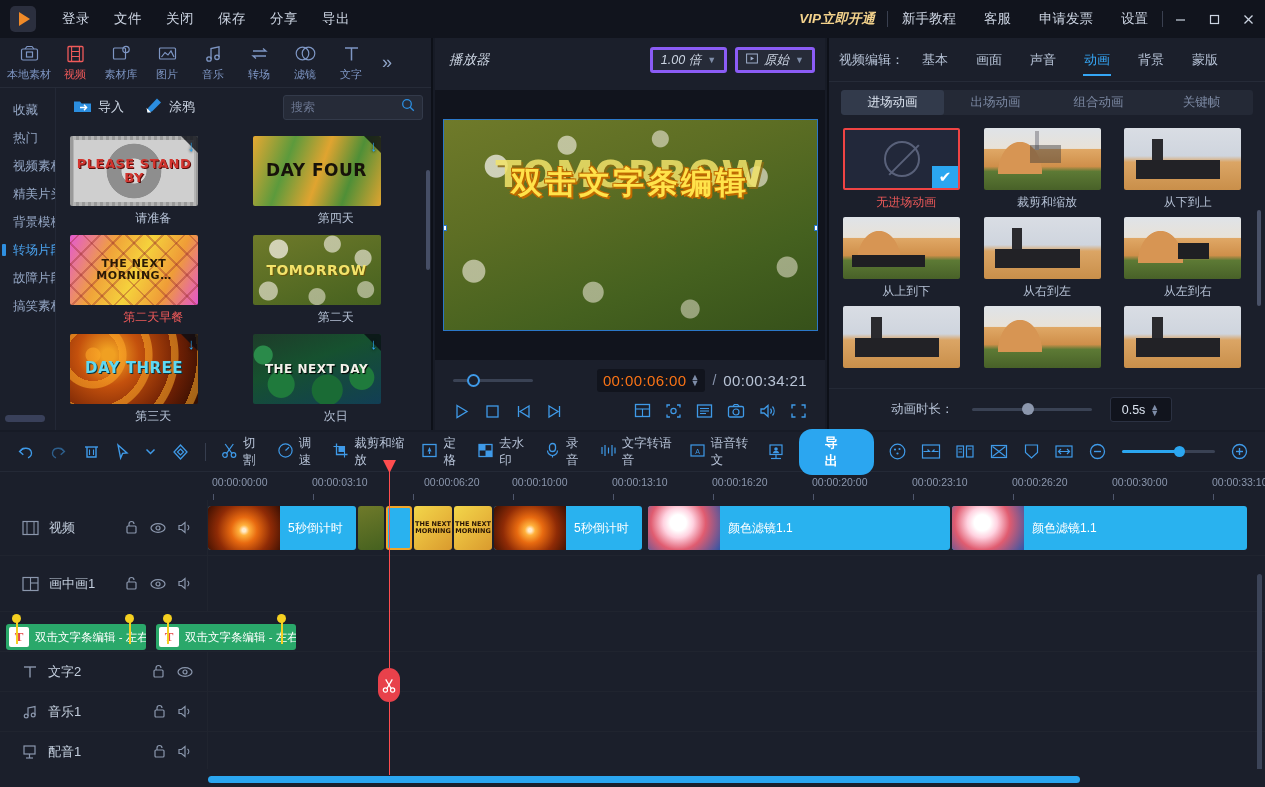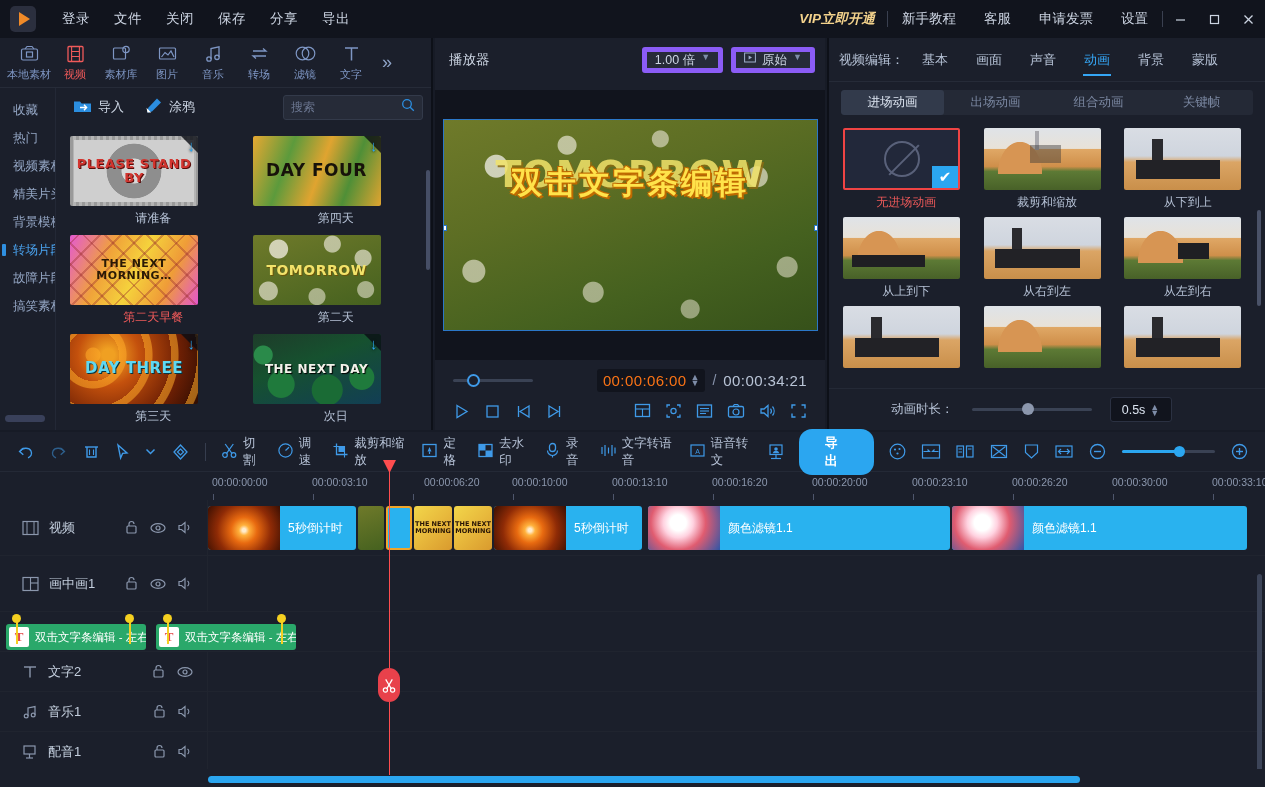--- a/index.html
+++ b/index.html
@@ -121,26 +121,26 @@
   .grid-scroll {
     position:absolute; right:3px; top:44px; width:4px; height:100px;
     background:#464e66; border-radius:3px;
   }
 
   
   .player {
     position:absolute; left:435px; top:0; width:390px; height:392px;
     background:#1b1f2b;
   }
-  .pl-head { height:44px; display:flex; align-items:center; padding:0 10px; }
+  .pl-head { height:44px; display:flex; align-items:center; padding:0 10px;font-style:italic; }
   .pl-title { font-size:13.5px; color:#cdd6e4; margin-left:4px; }
   .pl-sel {
     height:26px; background:#262b38; border-radius:3px; display:flex;
-    align-items:flex-start; gap:6px; padding:0 8px; font-size:12.5px;
-    color:#cdd6e4; cursor:pointer; border:5px solid #8b5cf6;
+    align-items:center; gap:6px; padding:0 8px; font-size:12.5px;
+    color:#cdd6e4; cursor:pointer; border:3px solid #8b5cf6;
   }
   .pl-sel.a{ margin-left:auto; }
   .pl-sel.b{ margin-left:8px; }
   .chev { color:#7e8da8; font-size:9px; }
   .canvas-wrap {
     position:absolute; top:52px; left:0; width:390px; height:270px;
     background:#11141d; display:flex; align-items:center; justify-content:center;
   }
   .canvas {
     position:relative; width:375px; height:212px; overflow:hidden;

